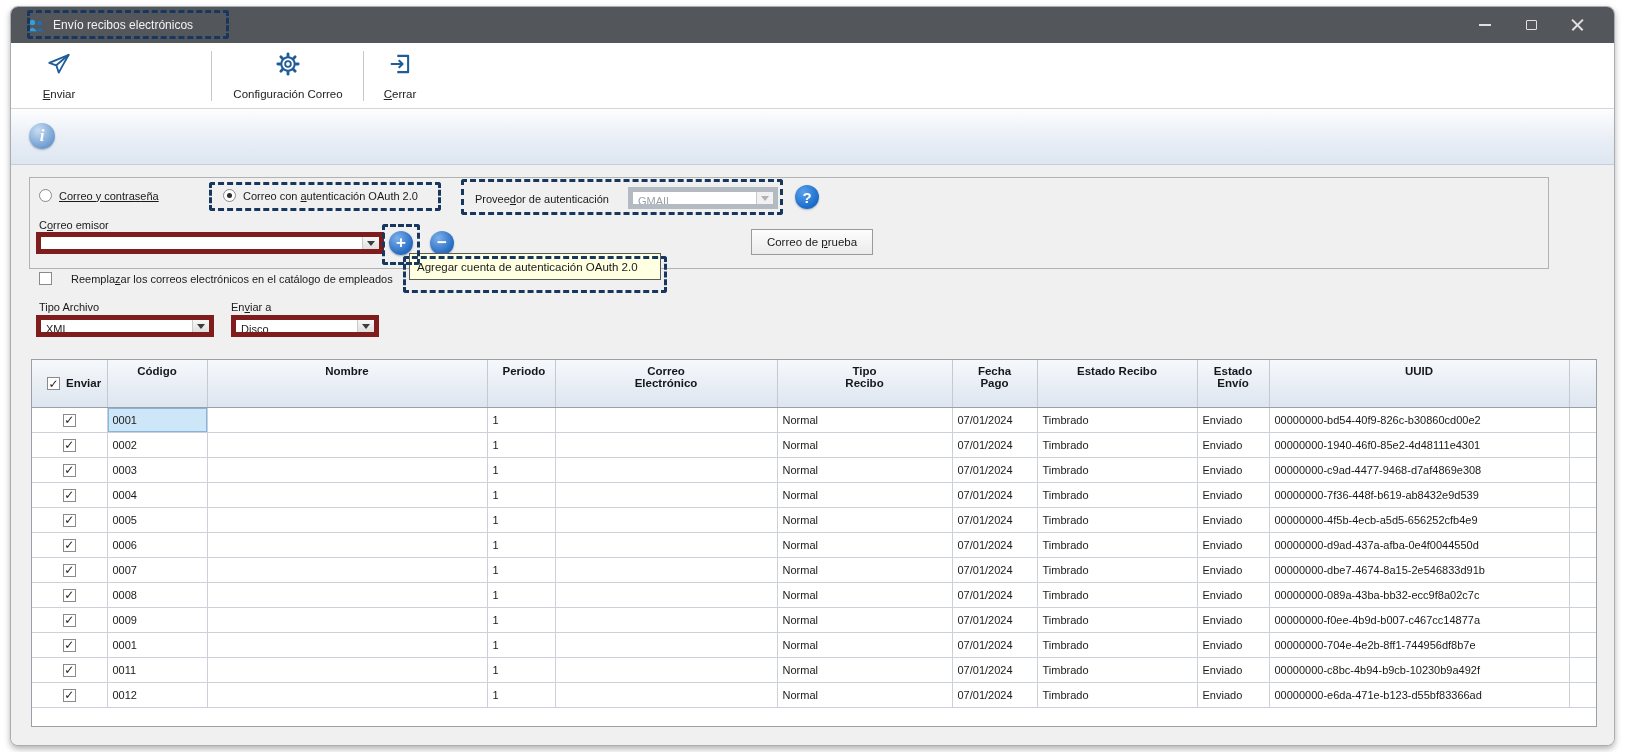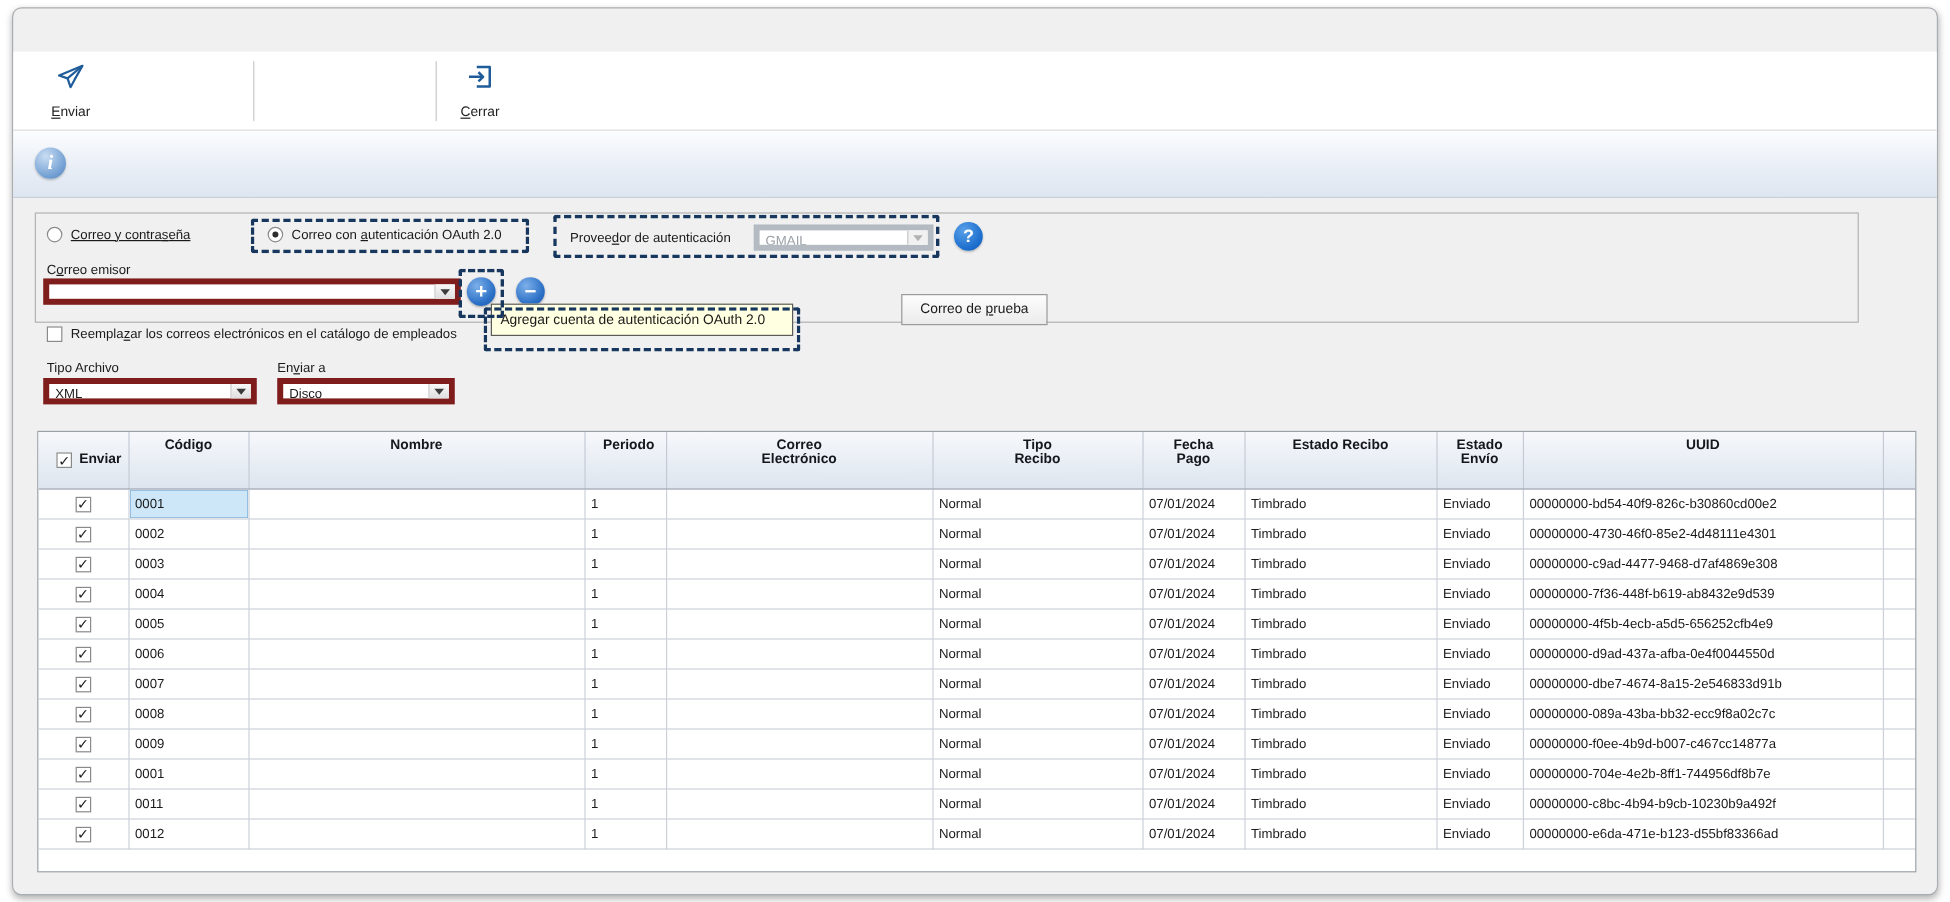--- a/index.html
+++ b/index.html
@@ -73,21 +73,21 @@
                background:radial-gradient(circle at 35% 30%, #7db0ea, #2a6fc5 65%, #1f5ba8);
                box-shadow:0 1px 2px rgba(0,0,0,.3); cursor:default; }
   .help-icon { position:absolute; width:24px; height:24px; font-size:15px;
                background:radial-gradient(circle at 35% 30%, #58a0e8, #1e6fce 65%, #155ab0);
                box-shadow:0 1px 2px rgba(0,0,0,.25); }
 
   .push-btn { position:absolute; height:26px; background:linear-gradient(#fdfdfd,#ebebeb);
               border:1px solid #9a9a9a; display:flex; align-items:center; justify-content:center;
               padding:0 12px; font-size:11.5px; }
 
-  .check-row { position:absolute; display:flex; align-items:center; gap:7px; }
+  .check-row { position:absolute; display:flex; align-items:center; gap:19px; }
   .checkbox { width:13px; height:13px; background:#fff; border:1px solid #8a8a8a;
               display:flex; align-items:center; justify-content:center;
               font-size:12px; line-height:10px; color:#1c1c1c; font-weight:bold; flex:0 0 auto; }
 
   .tooltip { position:absolute; left:398px; top:88px; width:252px; height:27px; background:#ffffe1;
              border:1px solid #5a5a5a; display:flex; align-items:center; padding:0 7px;
              font-size:11.5px; z-index:6; }
 
   .annotation { position:absolute; border:3px dashed #17375e; border-radius:3px;
                 pointer-events:none; z-index:9; background:transparent; }
@@ -108,30 +108,70 @@
   .selected-cell { background:#cde7f9; box-shadow:inset 0 0 0 1px #85b5dc; }
   .c-filler { border-right:none !important; }
 
   u { text-decoration:underline; }
 </style>
 </head>
 <body>
 
 <div class="window">
 
+  <div class="titlebar">
+    <div class="title-group">
+      <svg class="app-icon" viewBox="0 0 20 16">
+        <circle cx="6" cy="4.6" r="3" fill="#2da0e0"></circle>
+        <path d="M1 14.5 Q6 6.5 11 14.5 Z" fill="#2da0e0"></path>
+        <circle cx="13.8" cy="5.2" r="2.5" fill="#1a6fc0"></circle>
+        <path d="M9.8 14.5 Q14 8 18.4 14.5 Z" fill="#1a6fc0"></path>
+      </svg>
+      <span>Envío recibos electrónicos</span>
+    </div>
+    <div class="annotation" style="left:16px; top:3px; width:202px; height:29px;"></div>
+    <div class="win-controls">
+      <div class="win-btn">
+          <span class="glyph-min"></span>
+        </div>
+      <div class="win-btn">
+          <span class="glyph-max"></span>
+        </div>
+      <div class="win-btn">
+          <span class="glyph-close"></span>
+        </div>
+    </div>
+  </div>
 
   <div class="toolbar">
     <div class="tb-btn" style="left:18px; width:60px;">
       <svg viewBox="0 0 24 24" fill="none" stroke="#1f5c99" stroke-width="1.7" stroke-linejoin="round">
         <path d="M21 3.5 L3 11 L9.5 13.2 L11.8 20 L14.8 14.4 L21 3.5 Z"></path>
         <path d="M9.5 13.2 L21 3.5"></path>
       </svg>
       <span><u>E</u>nviar</span>
     </div>
     <div class="tb-sep" style="left:200px;"></div>
+    <div class="tb-btn" style="left:210px; width:134px;">
+      <svg viewBox="0 0 24 24" fill="none" stroke="#1f5c99">
+        <circle cx="12" cy="12" r="6.2" stroke-width="1.9"></circle>
+        <circle cx="12" cy="12" r="2.6" stroke-width="1.7"></circle>
+        <g stroke-width="2.6" stroke-linecap="round">
+          <line x1="12" y1="2.6" x2="12" y2="5"></line>
+            <line x1="12" y1="19" x2="12" y2="21.4"></line>
+          <line x1="2.6" y1="12" x2="5" y2="12"></line>
+            <line x1="19" y1="12" x2="21.4" y2="12"></line>
+          <line x1="5.4" y1="5.4" x2="7.1" y2="7.1"></line>
+            <line x1="16.9" y1="16.9" x2="18.6" y2="18.6"></line>
+          <line x1="5.4" y1="18.6" x2="7.1" y2="16.9"></line>
+            <line x1="16.9" y1="7.1" x2="18.6" y2="5.4"></line>
+        </g>
+      </svg>
+      <span>Confi<u>g</u>uración Correo</span>
+    </div>
     <div class="tb-sep" style="left:352px;"></div>
     <div class="tb-btn" style="left:362px; width:54px;">
       <svg viewBox="0 0 24 24" fill="none" stroke="#1f5c99" stroke-width="1.9" stroke-linejoin="round">
         <path d="M9.5 4.5 H19.5 V19.5 H9.5"></path>
         <line x1="3.5" y1="12" x2="14" y2="12"></line>
         <path d="M10.8 8.5 L14.4 12 L10.8 15.5"></path>
       </svg>
       <span><u>C</u>errar</span>
     </div>
   </div>
@@ -167,21 +207,21 @@
     <span class="field-label" style="left:28px; top:54px;">C<u>o</u>rreo emisor</span>
     <div class="combo" style="left:25px; top:67px; width:348px;">
       <span class="val"></span>
       <span class="arrow-btn"></span>
     </div>
 
     <div class="icon-circle round-btn" style="left:378px; top:66px;">+</div>
     <div class="annotation" style="left:371px; top:59px; width:38px; height:41px;"></div>
     <div class="icon-circle round-btn" style="left:419px; top:66px;">−</div>
 
-    <div class="push-btn" style="left:740px; top:64px; width:122px;margin-top:16px;">
+    <div class="push-btn" style="left:740px; top:64px; width:122px;">
       <span>Correo de <u>p</u>rueba</span>
     </div>
 
     <label class="check-row" style="left:28px; top:107px;">
       <span class="checkbox"></span>
       <span>Reempla<u>z</u>ar los correos electrónicos en el catálogo de empleados</span>
     </label>
 
     <div class="tooltip">
       <span>Agregar cuenta de autenticación OAuth 2.0</span>
@@ -263,21 +303,21 @@
                 </span>
     </td>
     <td>0002</td>
     <td></td>
     <td>1</td>
     <td></td>
     <td>Normal</td>
     <td>07/01/2024</td>
     <td>Timbrado</td>
     <td>Enviado</td>
-    <td>00000000-4730-46f0-85e2-4d48111e4301</td>
+    <td>00000000-1940-46f0-85e2-4d48111e4301</td>
     <td class="c-filler"></td>
   </tr>
 
   <tr>
     <td class="c-enviar">
       <span class="checkbox">
                   <span>✓</span>
                 </span>
     </td>
     <td>0003</td>

